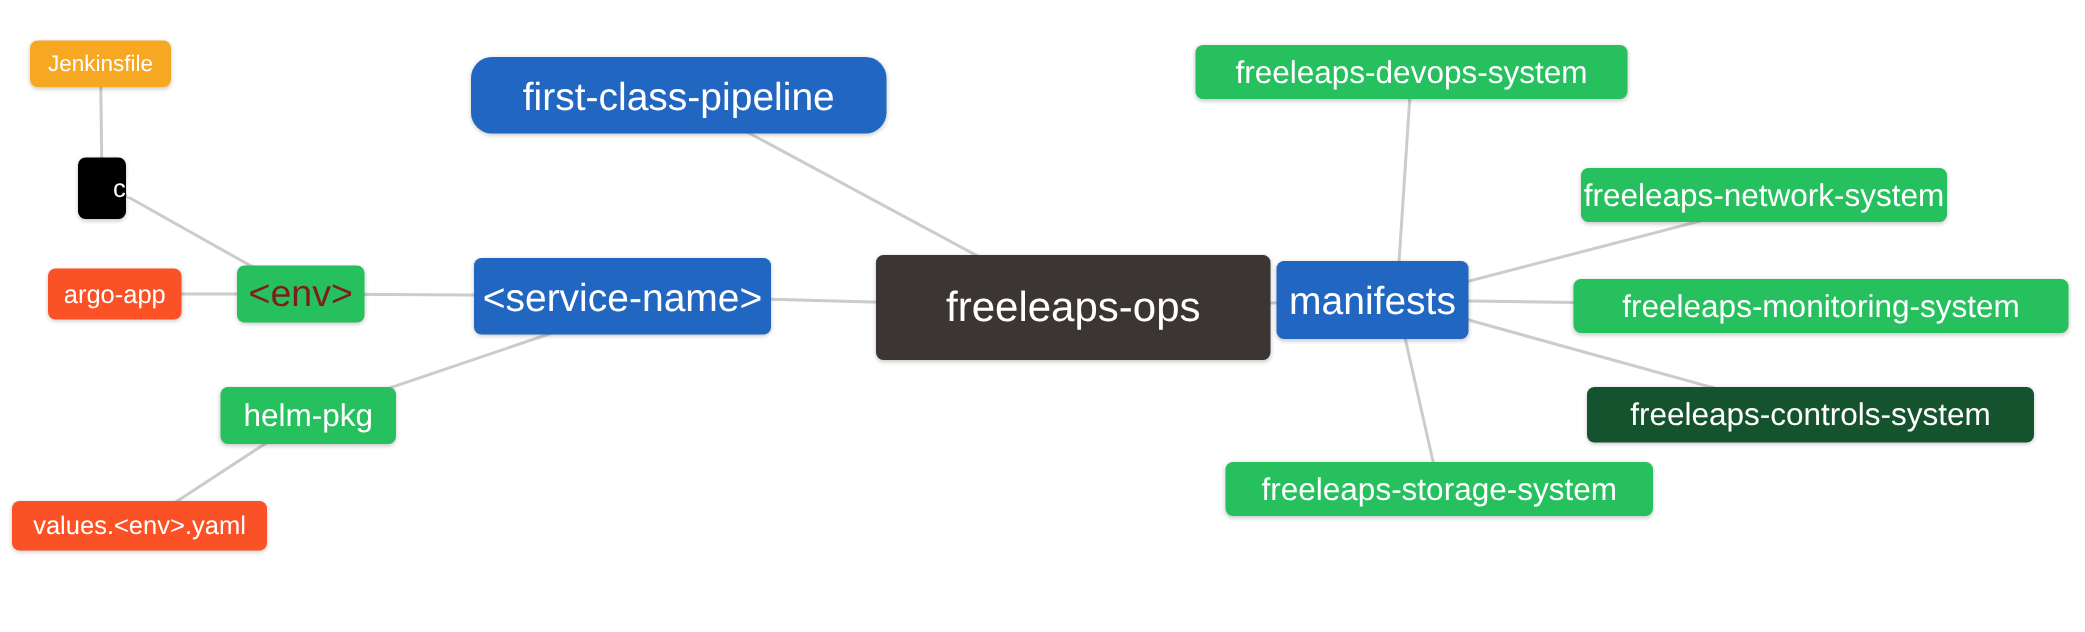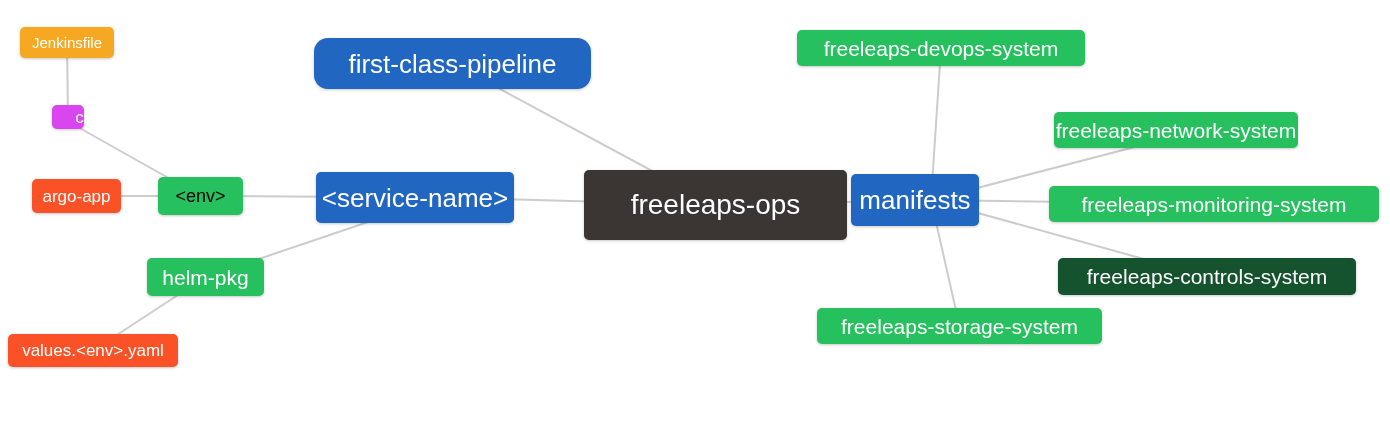--- a/index.html
+++ b/index.html
@@ -54,24 +54,24 @@
       <line x1="931" y1="200" x2="941" y2="48" stroke="#cccccc" stroke-width="2"></line>
       <line x1="931" y1="200" x2="1200" y2="130" stroke="#cccccc" stroke-width="2"></line>
       <line x1="931" y1="200" x2="1214" y2="204" stroke="#cccccc" stroke-width="2"></line>
       <line x1="931" y1="200" x2="1207" y2="276.5" stroke="#cccccc" stroke-width="2"></line>
       <line x1="931" y1="200" x2="959.5" y2="326" stroke="#cccccc" stroke-width="2"></line>
     </svg>
     <div class="node" style="left: 584px; top: 170px; width: 263px; height: 70px; background: rgb(59, 53, 51); color: rgb(255, 255, 255); font-size: 28px;">freeleaps-ops</div>
     <div class="node" style="left: 314px; top: 38px; width: 277px; height: 51px; background: rgb(33, 102, 192); color: rgb(255, 255, 255); font-size: 26px; border-radius: 14px;">first-class-pipeline</div>
     <div class="node" style="left: 316px; top: 172px; width: 198px; height: 51px; background: rgb(33, 102, 192); color: rgb(255, 255, 255); font-size: 26px;">&lt;service-name&gt;</div>
     <div class="node" style="left: 851px; top: 174px; width: 128px; height: 52px; background: rgb(33, 102, 192); color: rgb(255, 255, 255); font-size: 26px;">manifests</div>
-    <div class="node" style="left: 158px; top: 177px; width: 85px; height: 38px; background: rgb(38, 192, 94); color: #000000; font-size: 18px;">&lt;env&gt;</div>
+    <div class="node" style="left: 158px; top: 177px; width: 85px; height: 38px; background: rgb(38, 192, 94); color: #7f1d1d; font-size: 25px;">&lt;env&gt;</div>
     <div class="node" style="left: 147px; top: 258px; width: 117px; height: 38px; background: rgb(38, 192, 94); color: rgb(255, 255, 255); font-size: 21px;">helm-pkg</div>
     <div class="node" style="left: 797px; top: 30px; width: 288px; height: 36px; background: rgb(38, 192, 94); color: rgb(255, 255, 255); font-size: 21px;">freeleaps-devops-system</div>
     <div class="node" style="left: 1054px; top: 112px; width: 244px; height: 36px; background: rgb(38, 192, 94); color: rgb(255, 255, 255); font-size: 21px;">freeleaps-network-system</div>
     <div class="node" style="left: 1049px; top: 186px; width: 330px; height: 36px; background: rgb(38, 192, 94); color: rgb(255, 255, 255); font-size: 21px;">freeleaps-monitoring-system</div>
     <div class="node" style="left: 1058px; top: 258px; width: 298px; height: 37px; background: #14532d; color: rgb(255, 255, 255); font-size: 21px;">freeleaps-controls-system</div>
     <div class="node" style="left: 817px; top: 308px; width: 285px; height: 36px; background: rgb(38, 192, 94); color: rgb(255, 255, 255); font-size: 21px;">freeleaps-storage-system</div>
-    <div class="node" style="left: 52px; top: 105px; width: 32px; height: 24px; background: #d946ef; color: rgb(255, 255, 255); font-size: 17px; padding-left: 27px;">ci</div>
+    <div class="node" style="left: 52px; top: 105px; width: 32px; height: 41px; background: #000000; color: rgb(255, 255, 255); font-size: 17px; padding-left: 27px;">ci</div>
     <div class="node" style="left: 32px; top: 179px; width: 89px; height: 34px; background: rgb(251, 81, 38); color: rgb(255, 255, 255); font-size: 17px; text-align: right;">argo-app</div>
     <div class="node" style="left: 8px; top: 334px; width: 170px; height: 33px; background: rgb(251, 81, 38); color: rgb(255, 255, 255); font-size: 17px;">values.&lt;env&gt;.yaml</div>
     <div class="node" style="left: 20px; top: 27px; width: 94px; height: 31px; background: rgb(246, 168, 35); color: rgb(255, 255, 255); font-size: 15px;">Jenkinsfile</div>
   </div>
 
 </body></html>

